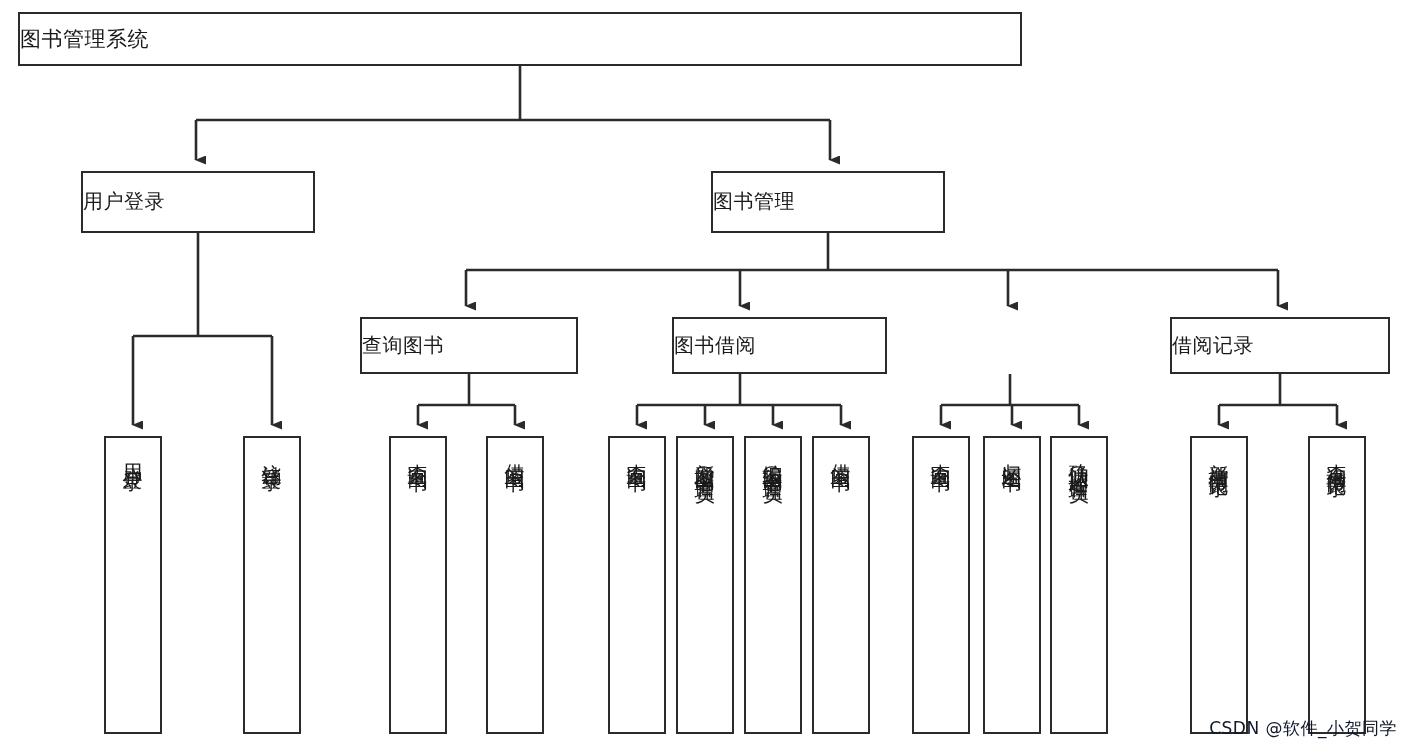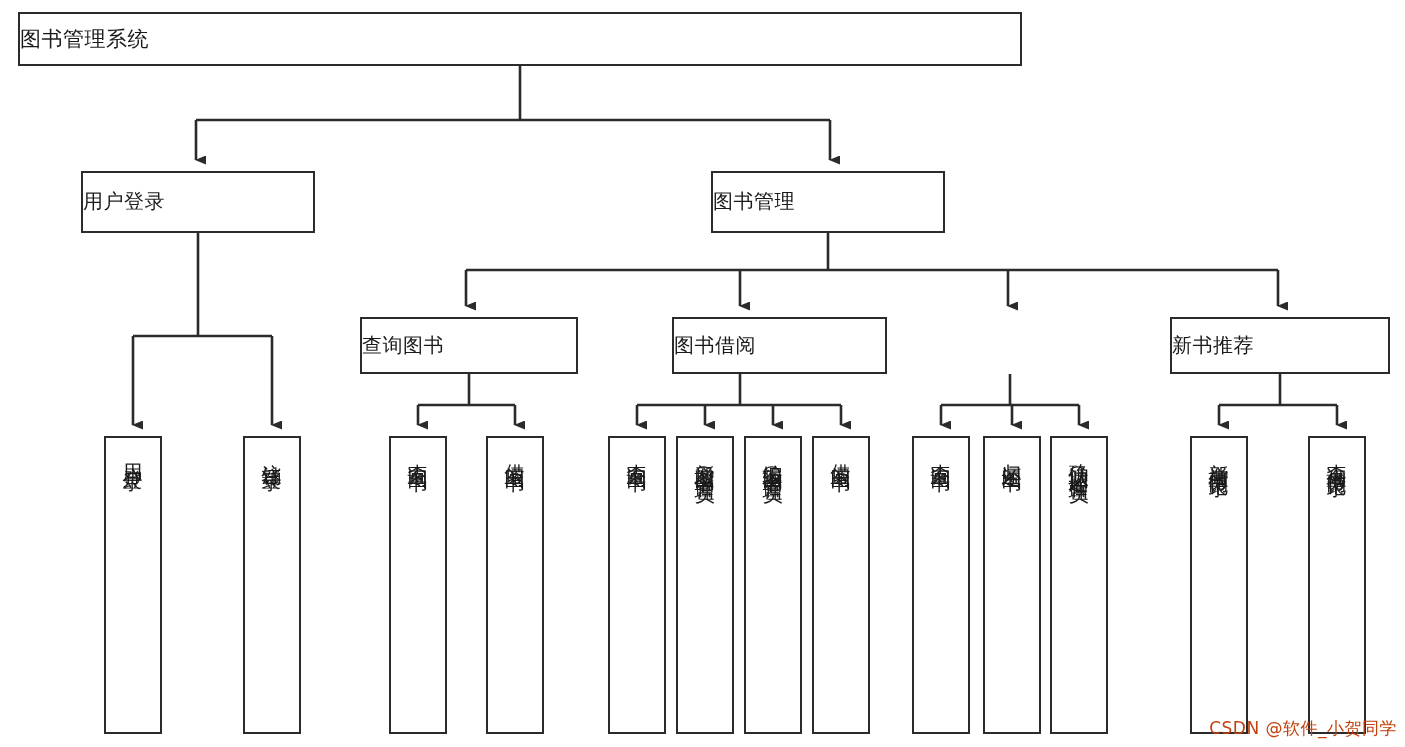--- a/index.html
+++ b/index.html
@@ -59,21 +59,21 @@
     font-size: 20px;
     line-height: 1.0;
     letter-spacing: 3px;
     white-space: nowrap;
   }
   .watermark {
     position: absolute;
     right: 8px;
     bottom: 7px;
     font-size: 17px;
-    color: #c2410c;
+    color: #0f172a;
     z-index: 3;
     white-space: nowrap;
     letter-spacing: 0.5px;
   }
 </style>
 </head>
 <body>
 
 <div id="canvas">
 
@@ -138,21 +138,21 @@
     <span class="label">图书管理</span>
   </div>
 
   <div class="node node-l3" style="left:360px; top:317px; width:218px; height:57px;">
     <span class="label">查询图书</span>
   </div>
   <div class="node node-l3" style="left:633px; top:317px; width:215px; height:57px;margin-left:39px;">
     <span class="label">图书借阅</span>
   </div>
   <div class="node node-l3" style="left:1170px; top:317px; width:220px; height:57px;">
-    <span class="label">新书推荐</span>
+    <span class="label">借阅记录</span>
   </div>
 
   <div class="node node-leaf" style="left:104px; top:436px; width:58px; height:298px;">
     <span class="label">用户登录</span>
   </div>
   <div class="node node-leaf" style="left:243px; top:436px; width:58px; height:298px;">
     <span class="label">注销登录</span>
   </div>
 
   <div class="node node-leaf" style="left:389px; top:436px; width:58px; height:298px;">

